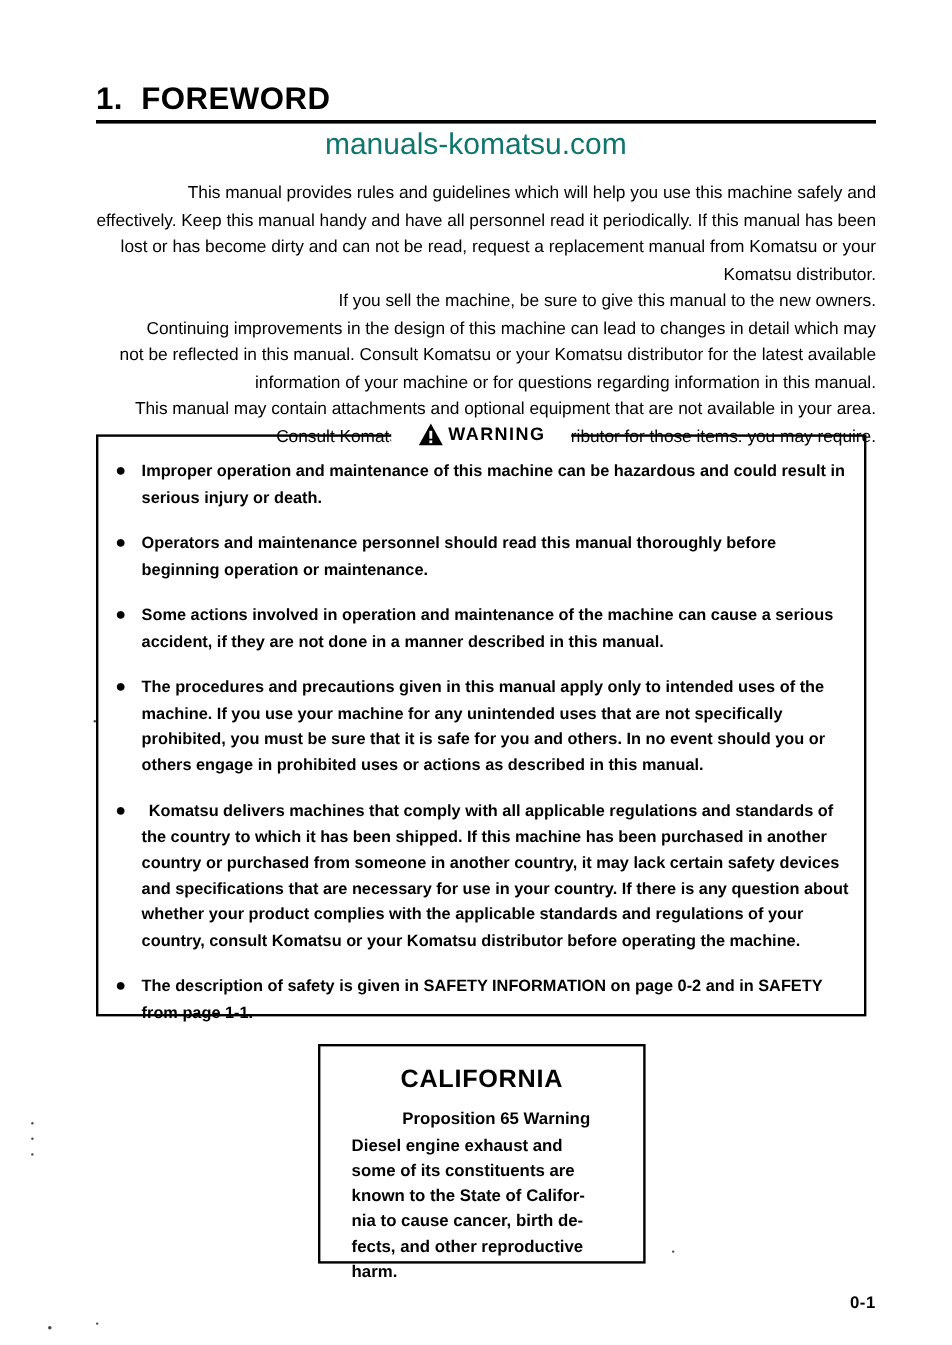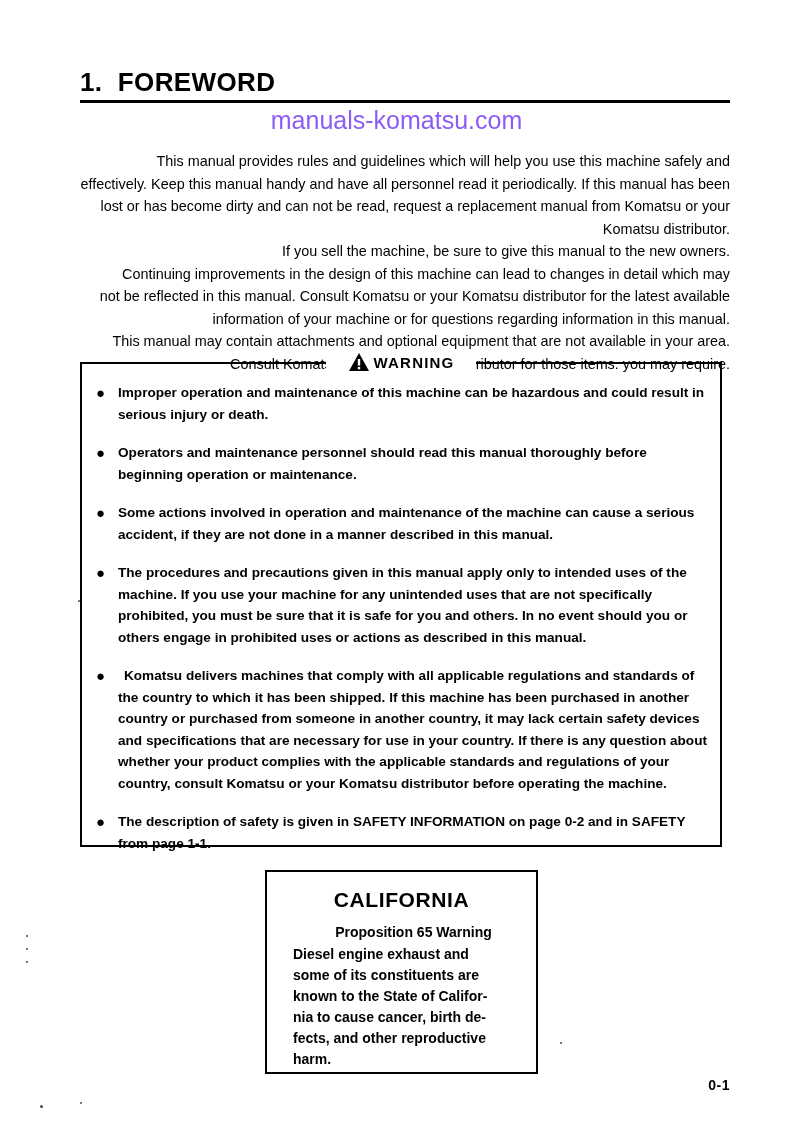--- a/index.html
+++ b/index.html
@@ -46,21 +46,21 @@
 
   
   .watermark {
     position: absolute;
     top: 106px;
     left: 0;
     width: 793px;
     text-align: center;
     font-size: 25px;
     font-weight: normal;
-    color: #8b5cf6;
+    color: #0f766e;
     letter-spacing: 0px;
   }
 
   
   .intro {
     position: absolute;
     left: 80px;
     top: 150px;
     width: 650px;
     font-size: 14.4px;
@@ -138,21 +138,21 @@
   .w-item.indented .w-text {
     text-indent: 6px;
   }
 
   
   .california-box {
     position: absolute;
     left: 265px;
     top: 870px;
     width: 273px;
-    height: 204px;
+    height: 183px;
     border: 2px solid #000;
     box-sizing: border-box;
     background: #fff;
   }
   .cal-title {
     text-align: center;
     font-size: 21px;
     font-weight: bold;
     letter-spacing: 0.6px;
     margin-top: 16px;

